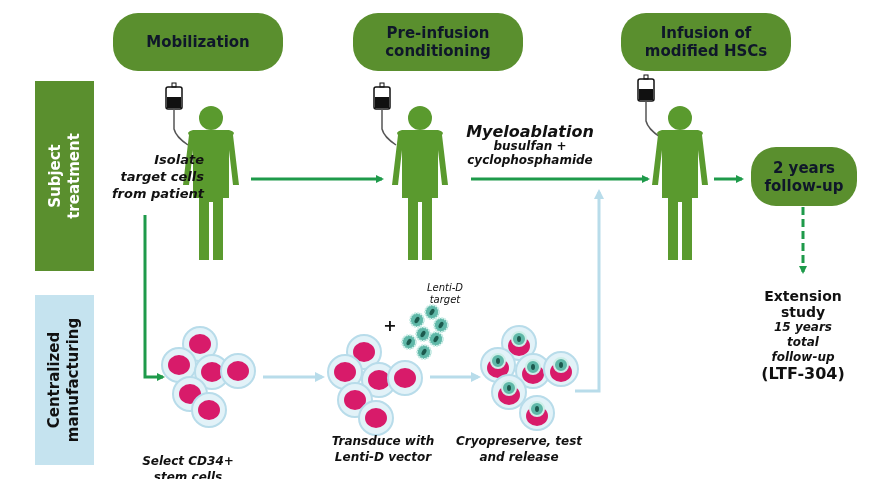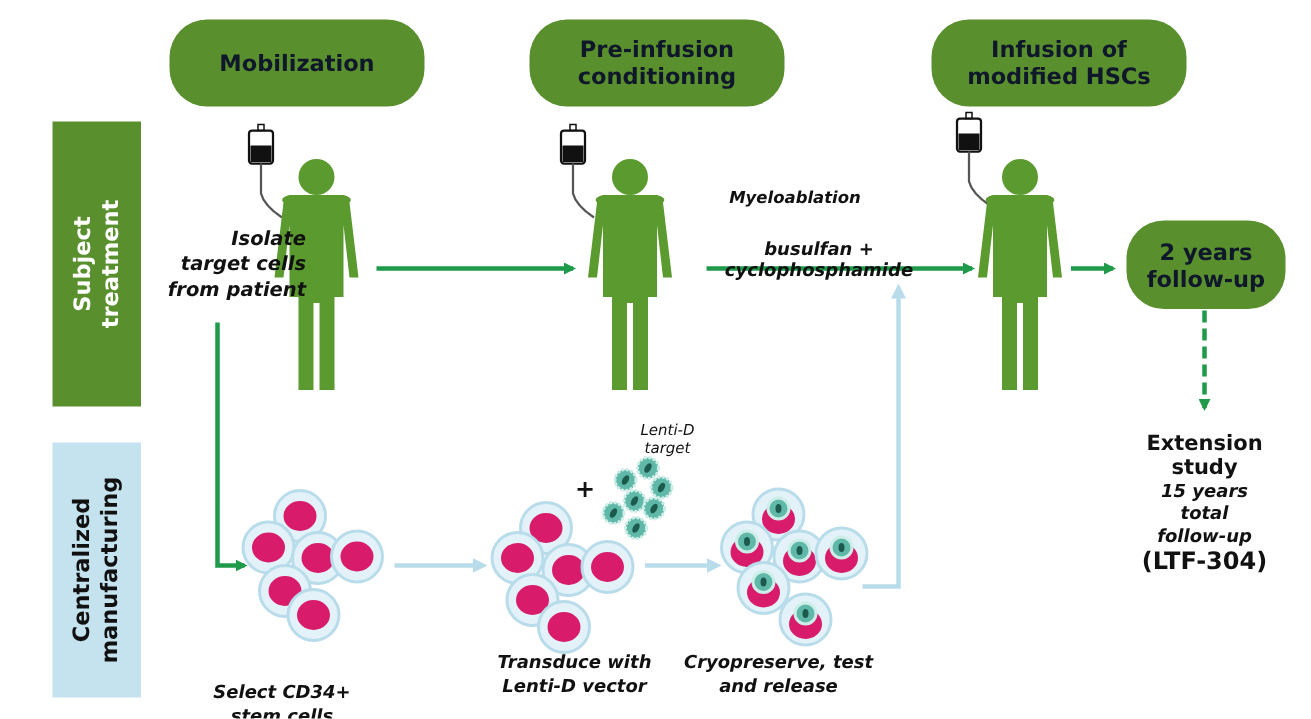--- a/index.html
+++ b/index.html
@@ -121,22 +121,22 @@
     <use href="#tcell" x="533" y="371"></use>
     <use href="#tcell" x="561" y="369"></use>
     <use href="#tcell" x="509" y="392"></use>
     <use href="#tcell" x="537" y="413"></use>
   </g>
 </svg>
 
 <div class="lbl" style="left:110px;top:151px;width:94px;font-size:13px;line-height:17px;text-align:right;">Isolate
 target cells
 from patient</div>
-<div class="lbl" style="left:465px;top:124px;width:130px;font-size:11px;line-height:15px;">Myeloablation</div>
-<div class="lbl" style="left:481px;top:139px;width:130px;font-size:12px;line-height:14px;margin-top:20px;">busulfan +
+<div class="lbl" style="left:465px;top:124px;width:130px;font-size:16px;line-height:15px;">Myeloablation</div>
+<div class="lbl" style="left:465px;top:139px;width:130px;font-size:12px;line-height:14px;">busulfan +
 cyclophosphamide</div>
 <div class="hdr" style="left:751px;top:147px;width:106px;height:59px;white-space:pre;"><span style="white-space: pre;">2 years
 follow-up</span></div>
 <div class="lbl" style="left:753px;top:288px;width:100px;font-size:14px;line-height:16px;font-style:normal;">Extension
 study</div>
 <div class="lbl" style="left:753px;top:320px;width:100px;font-size:12px;line-height:15px;">15 years
 total
 follow-up</div>
 <div class="lbl" style="left:753px;top:366px;width:100px;font-size:16px;line-height:15px;font-style:normal;">(LTF-304)</div>
 <div class="lbl" style="left:123px;top:433px;width:130px;font-size:12px;line-height:16px;margin-top:20px;">Select CD34+

